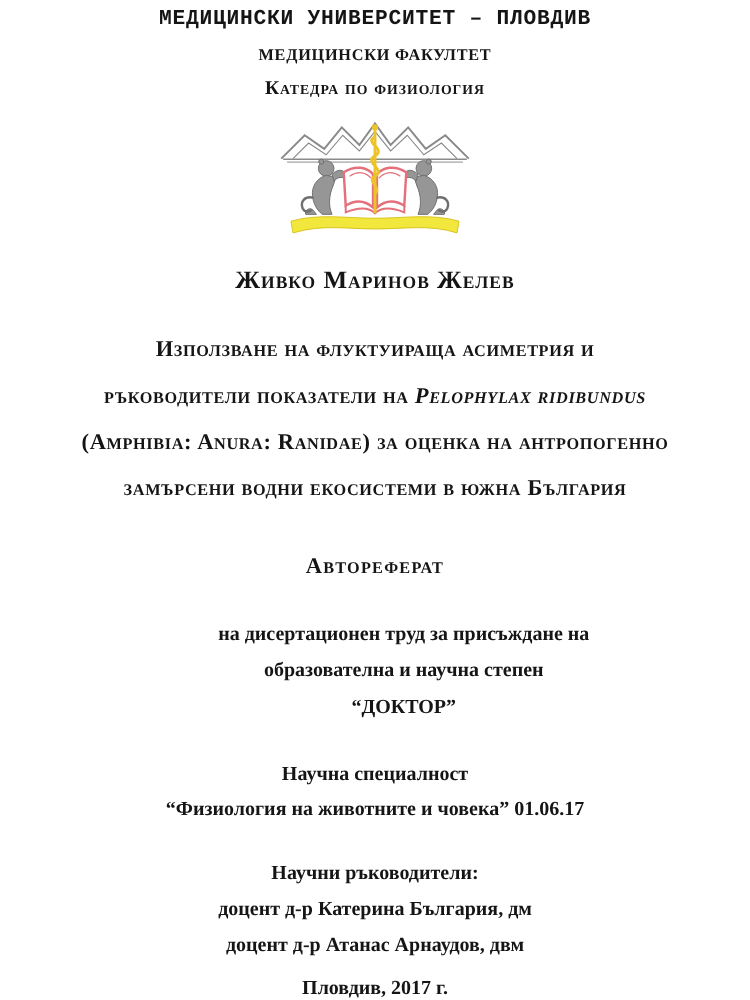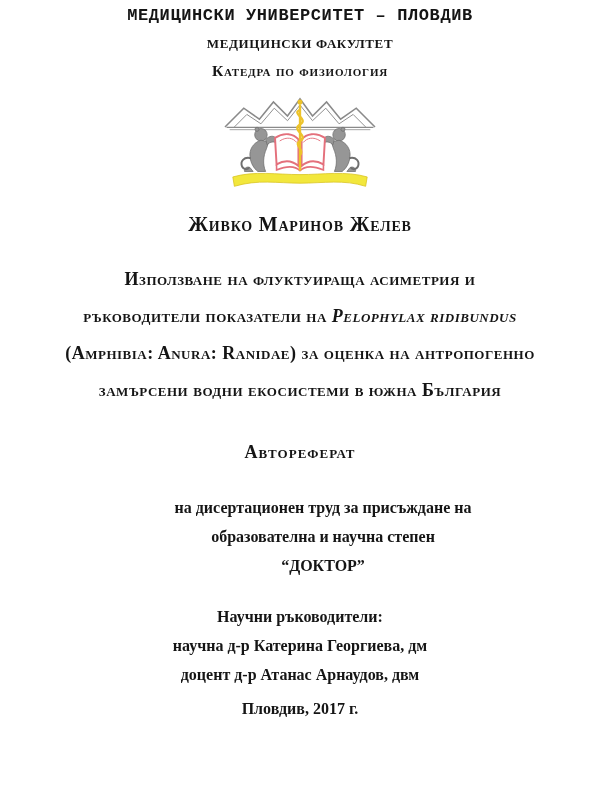--- a/index.html
+++ b/index.html
@@ -93,22 +93,26 @@
   </div>
 
   <div class="doc-type">Автореферат</div>
 
   <div class="degree">
     <div>на дисертационен труд за присъждане на</div>
     <div>образователна и научна степен</div>
     <div>“ДОКТОР”</div>
   </div>
 
+  <div class="specialty">
+    <div>Научна специалност</div>
+    <div>“Физиология на животните и човека” 01.06.17</div>
+  </div>
 
   <div class="supervisors">
     <div>Научни ръководители:</div>
-    <div>научна д-р Катерина Георгиева, дм</div>
+    <div>доцент д-р Катерина България, дм</div>
     <div>доцент д-р Атанас Арнаудов, двм</div>
   </div>
 
   <div class="footer">Пловдив, 2017 г.</div>
 
 </div>
 
 </body></html>

